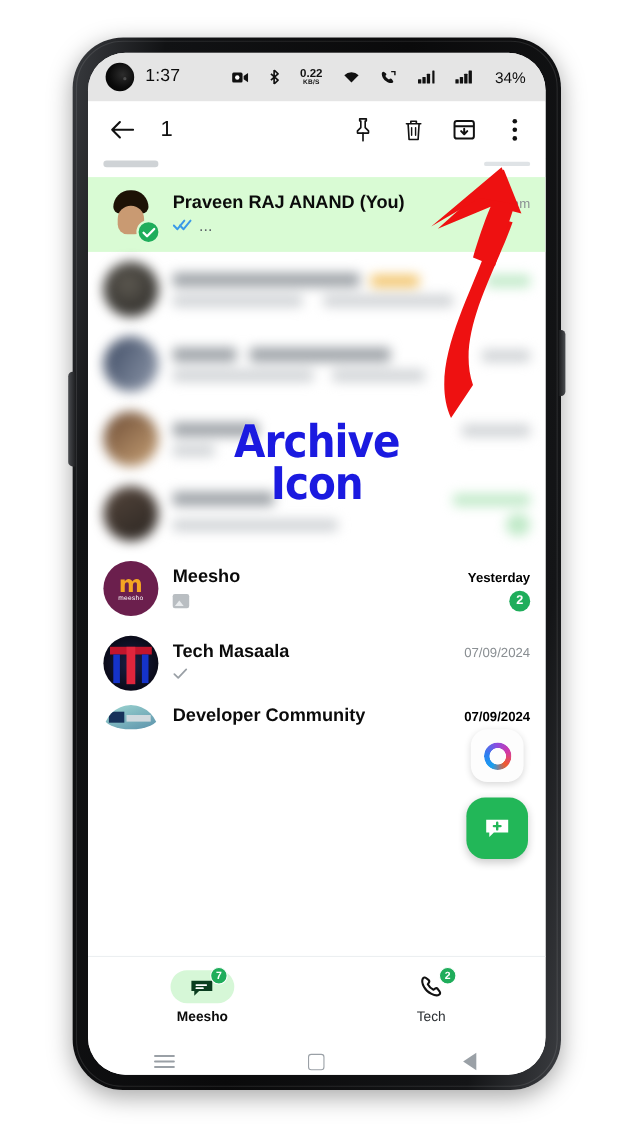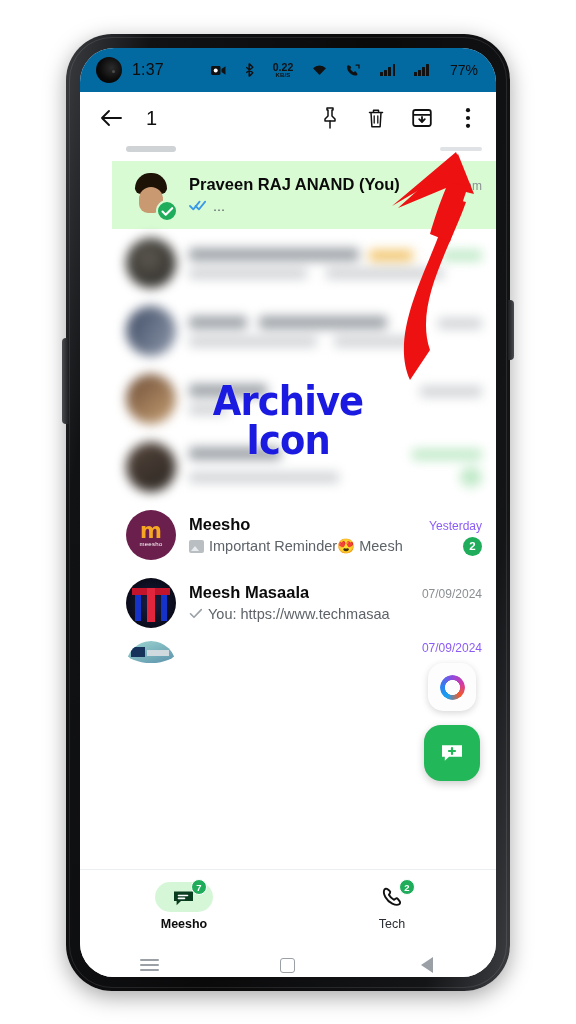--- a/index.html
+++ b/index.html
@@ -38,21 +38,21 @@
   .screen {
     position: absolute; left: 80px; top: 48px;
     width: 416px; height: 929px;
     border-radius: 34px; overflow: hidden;
     background: #ffffff;
   }
 
   
   .statusbar {
     height: 44px; display: flex; align-items: center;
-    padding: 0 18px 0 16px; background: #0369a1; position: relative;
+    padding: 0 18px 0 16px; background: #e5e5e5; position: relative;
   }
   .punch-hole {
     width: 26px; height: 26px; border-radius: 50%;
     background: radial-gradient(circle at 60% 42%, #2c2c2c 0%, #0b0b0b 55%, #000 100%);
     margin-right: 10px; flex: none; position: relative;
   }
   .punch-hole::after{
     content:""; position:absolute; left:16px; top:13px; width:3px; height:3px;
     border-radius:50%; background:#4b4b4b;
   }
@@ -73,41 +73,41 @@
     height: 52px; display: flex; align-items: center;
     padding: 0 14px 0 14px; background: #fff; gap: 0;
   }
   .tb-back { width: 34px; height: 34px; display:flex; align-items:center; justify-content:center; }
   .tb-count { font-size: 20px; color:#111; margin-left: 18px; font-weight:400; }
   .tb-actions { margin-left:auto; display:flex; align-items:center; gap: 18px; }
   .tb-btn { width: 28px; height: 28px; display:flex; align-items:center; justify-content:center; }
 
   
   .chat-list { position: relative; background:#fff; height: 725px; overflow:hidden; }
-  .row { display: flex; align-items: center; padding: 9px 14px; min-height: 68px; position:relative;margin-left:32px; }
+  .row { display: flex; align-items: center; padding: 9px 14px; min-height: 68px; position:relative; }
   .row.partial-top { height: 17px; min-height: 0; padding-top: 0; padding-bottom: 0; overflow: hidden; align-items: flex-start; }
   .row.selected { background: #d9fbd4; }
   .avatar {
     width: 50px; height: 50px; border-radius: 50%; flex: none;
     position: relative; overflow: visible; margin-right: 13px;
   }
   .avatar .pic { width:50px; height:50px; border-radius:50%; overflow:hidden; display:block; }
   .av-person { background: linear-gradient(170deg,#b9c7c2 0%,#93a29d 30%,#6d5a4b 58%,#caa98c 100%); width:100%; height:100%; position:relative; }
   .av-person::before{ content:""; position:absolute; left:9px; top:3px; width:32px; height:21px;
     border-radius:16px 16px 6px 6px; background:#1d1206; }
   .av-person::after{ content:""; position:absolute; left:13px; top:17px; width:24px; height:26px;
     border-radius:12px 12px 9px 9px; background:#c99a72; }
   .sel-check {
     position:absolute; right:-2px; bottom:-2px; width:22px; height:22px; border-radius:50%;
     background:#1fad5b; border:2px solid #d9fbd4; display:flex; align-items:center; justify-content:center;
   }
   .meta { flex: 1; min-width: 0; }
   .line1 { display:flex; align-items:baseline; }
   .name { font-size: 16.5px; font-weight: 700; color:#0b0b0b; white-space:nowrap; overflow:hidden; }
-  .time { margin-left:auto; font-size: 12px; color:#8b5cf6; font-weight:400; white-space:nowrap; padding-left:8px; }
+  .time { margin-left:auto; font-size: 12px; color:#000000; font-weight:700; white-space:nowrap; padding-left:8px; }
   .time.grey { color:#8a8f93; font-weight:500; }
   .line2 { display:flex; align-items:center; margin-top:3px; gap:5px; }
   .msg { font-size: 14.5px; color:#5d6368; white-space:nowrap; overflow:hidden; text-overflow:clip; }
   .unread {
     margin-left:auto; min-width:19px; height:19px; border-radius:10px; background:#1fad5b;
     color:#fff; font-size:11.5px; font-weight:700; display:flex; align-items:center; justify-content:center;
     padding: 0 5px;
   }
   .img-chip { width:15px; height:13px; border-radius:2px; background:#b9bec2; flex:none; position:relative; }
   .img-chip::after{ content:""; position:absolute; left:2px; bottom:2px; width:0;height:0;
@@ -222,21 +222,21 @@
             <i></i>
             <i></i>
             <i></i>
           </span>
         <span class="bars">
             <i></i>
             <i></i>
             <i></i>
             <i></i>
           </span>
-        <span class="sb-batt">77%</span>
+        <span class="sb-batt">34%</span>
       </div>
     </div>
 
     <div class="sel-toolbar">
       <div class="tb-back">
         <svg width="22" height="18" viewBox="0 0 22 18">
             <path d="M21 9 H2 M9 2 L2 9 L9 16" stroke="#111" stroke-width="1.9" fill="none" stroke-linecap="round" stroke-linejoin="round"></path>
           </svg>
       </div>
       <div class="tb-count">1</div>
@@ -376,60 +376,59 @@
             <span style="color:#ffffff;font-size:6px;letter-spacing:.3px;margin-top:1px;">meesho</span>
           </span>
         </div>
         <div class="meta">
           <div class="line1">
             <span class="name">Meesho</span>
             <span class="time">Yesterday</span>
           </div>
           <div class="line2">
             <span class="img-chip"></span>
-            <span class="msg">Important Reminder😍  Meesh</span>
             <span class="unread">2</span>
           </div>
         </div>
       </div>
 
       <div class="row">
         <div class="avatar">
           <span class="pic" style="background:radial-gradient(circle at 50% 50%,#1a1f45 0%,#080813 80%);display:block;position:relative;">
             <span style="position:absolute;left:6px;top:10px;width:38px;height:7px;background:#c2152c;"></span>
             <span style="position:absolute;left:21px;top:10px;width:8px;height:34px;background:#e0253c;"></span>
             <span style="position:absolute;left:9px;top:17px;width:6px;height:26px;background:#1533c9;"></span>
             <span style="position:absolute;left:35px;top:17px;width:6px;height:26px;background:#1533c9;"></span>
           </span>
         </div>
         <div class="meta">
           <div class="line1">
-            <span class="name">Meesh Masaala</span>
+            <span class="name">Tech Masaala</span>
             <span class="time grey">07/09/2024</span>
           </div>
           <div class="line2">
             <span>
               <svg width="14" height="11" viewBox="0 0 14 11">
                   <path d="M1.5 5.8 L5 9.3 L12.3 1.6" stroke="#9aa0a6" stroke-width="1.6" fill="none" stroke-linecap="round" stroke-linejoin="round"></path>
                 </svg>
             </span>
-            <span class="msg">You: https://www.techmasaa</span>
           </div>
         </div>
       </div>
 
       <div class="row" style="min-height:30px;align-items:flex-start;padding-top:4px;">
         <div class="avatar" style="height:22px;overflow:hidden;">
           <span class="pic" style="height:50px;background:linear-gradient(160deg,#9fd8d2,#2a5f8f);display:block;position:relative;">
             <span style="position:absolute;left:5px;top:6px;width:14px;height:10px;background:#17325a;"></span>
             <span style="position:absolute;left:21px;top:9px;width:22px;height:6px;background:#cfd9de;"></span>
           </span>
         </div>
         <div class="meta">
           <div class="line1">
+            <span class="name">Developer Community</span>
             <span class="time">07/09/2024</span>
           </div>
         </div>
       </div>
 
       <div class="copilot">
         <span class="ring"></span>
       </div>
       <div class="fab">
         <svg width="26" height="24" viewBox="0 0 26 24">

